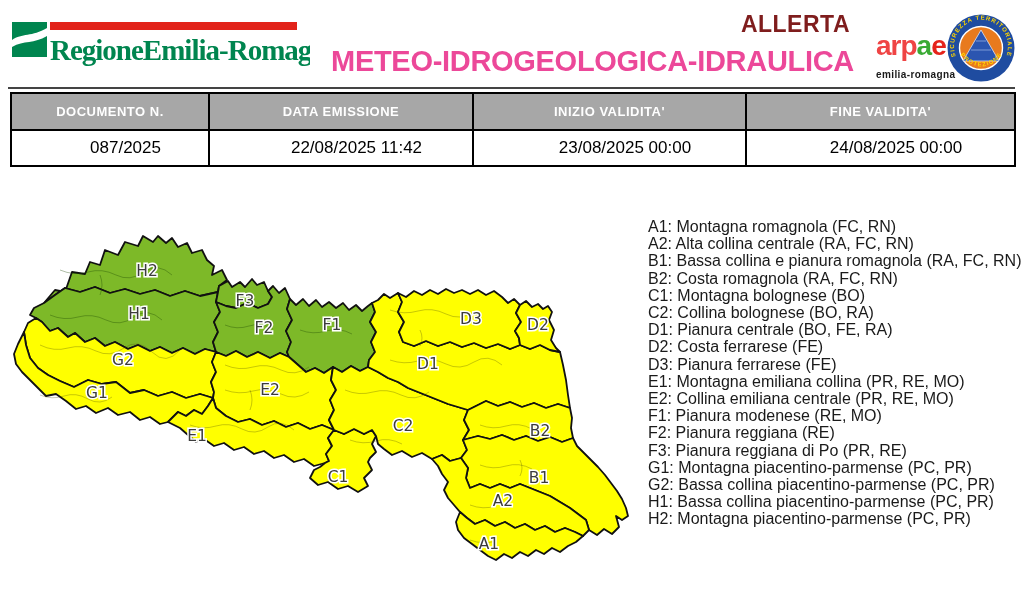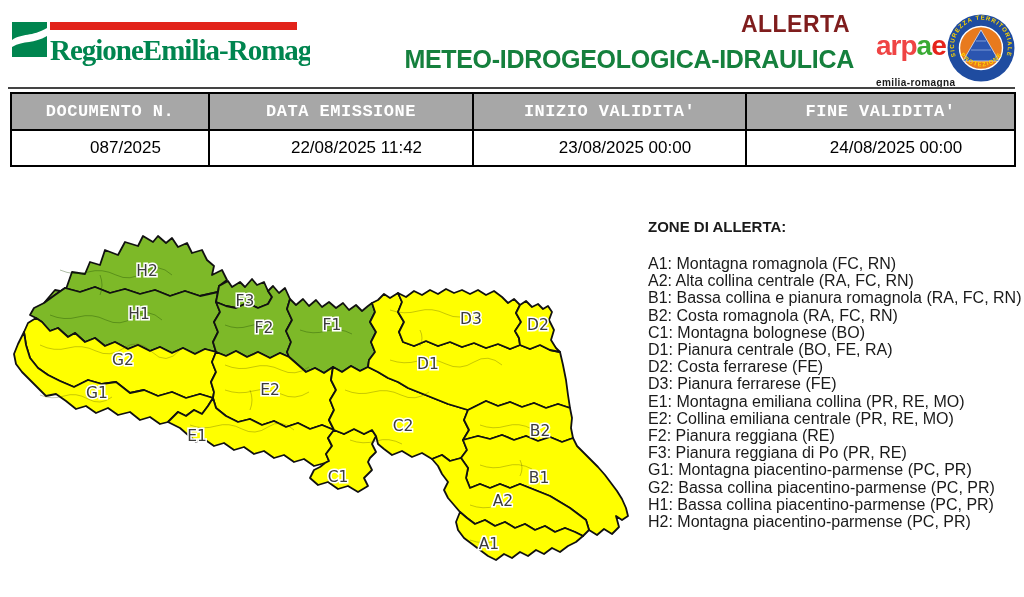--- a/index.html
+++ b/index.html
@@ -3,33 +3,33 @@
 <meta charset="utf-8">
 <style>
   html,body{margin:0;padding:0;}
   body{width:1024px;height:597px;background:#fff;position:relative;overflow:hidden;
        font-family:"Liberation Sans",sans-serif;}
   .abs{position:absolute;}
 
   
   #er-logo{left:10px;top:20px;width:300px;height:56px;}
   #title1{top:11px;right:174px;font-weight:bold;font-size:23px;color:#7f1d1d;letter-spacing:.5px;}
-  #title2{top:45px;right:170px;font-weight:bold;font-size:25px;color:#15803d;letter-spacing:-.3px;}
+  #title2{top:45px;right:170px;font-weight:bold;font-size:29px;color:#ec4899;letter-spacing:-.3px;}
   #arpae{left:876px;top:34px;width:92px;}
   #arpae .word{font-weight:bold;font-size:28px;letter-spacing:-1px;line-height:24px;}
   #arpae .k{color:#ef4444;} #arpae .g{color:#3aaa35;} #arpae .r{color:#e5231b;}
-  #arpae .sub{font-size:10px;font-weight:bold;color:#1a1a1a;letter-spacing:.4px;margin-top:19px;}
+  #arpae .sub{font-size:10px;font-weight:bold;color:#1a1a1a;letter-spacing:.4px;margin-top:11px;}
   #pclogo{left:946px;top:13px;width:70px;height:72px;}
 
   
   #toprule{left:8px;top:87px;width:1007px;height:2px;background:#444;}
   #doctable{left:10px;top:92px;border-collapse:collapse;width:1004px;table-layout:fixed;}
   #doctable th,#doctable td{border:2px solid #000;text-align:center;vertical-align:middle;}
-  #doctable th{background:#a7a7a7;color:#fff;font-size:17px;font-weight:bold;
-               letter-spacing:.5px;height:33px;font-family:Liberation Mono, monospace;}
+  #doctable th{background:#a7a7a7;color:#fff;font-size:13px;font-weight:bold;
+               letter-spacing:.5px;height:33px;}
   #doctable td{background:#fff;color:#000;font-size:17px;height:32px;padding-left:32px;}
 
   
   #legend{left:648px;top:218px;width:372px;color:#1a1a1a;}
   #legend .head{font-weight:bold;font-size:15px;margin-bottom:20px;}
   #legend .item{font-size:16px;line-height:17.2px;white-space:nowrap;}
 
   
   #map{left:0;top:0;width:1024px;height:597px;}
   .zone{stroke:#111;stroke-width:1.8;stroke-linejoin:round;}
@@ -157,30 +157,31 @@
   <text class="zlabel" x="428" y="369">D1</text>
   <text class="zlabel" x="471" y="324">D3</text>
   <text class="zlabel" x="538" y="330">D2</text>
   <text class="zlabel" x="540" y="436">B2</text>
   <text class="zlabel" x="539" y="483">B1</text>
   <text class="zlabel" x="503" y="506">A2</text>
   <text class="zlabel" x="489" y="549">A1</text>
 </svg>
 
 <div id="legend" class="abs">
-  <div class="head">ZONE DI ALLERTA:</div>
   <div class="item">A1: Montagna romagnola (FC, RN)</div>
   <div class="item">A2: Alta collina centrale (RA, FC, RN)</div>
   <div class="item">B1: Bassa collina e pianura romagnola (RA, FC, RN)</div>
   <div class="item">B2: Costa romagnola (RA, FC, RN)</div>
   <div class="item">C1: Montagna bolognese (BO)</div>
+  <div class="item">C2: Collina bolognese (BO, RA)</div>
   <div class="item">D1: Pianura centrale (BO, FE, RA)</div>
   <div class="item">D2: Costa ferrarese (FE)</div>
   <div class="item">D3: Pianura ferrarese (FE)</div>
   <div class="item">E1: Montagna emiliana collina (PR, RE, MO)</div>
   <div class="item">E2: Collina emiliana centrale (PR, RE, MO)</div>
+  <div class="item">F1: Pianura modenese (RE, MO)</div>
   <div class="item">F2: Pianura reggiana (RE)</div>
   <div class="item">F3: Pianura reggiana di Po (PR, RE)</div>
   <div class="item">G1: Montagna piacentino-parmense (PC, PR)</div>
   <div class="item">G2: Bassa collina piacentino-parmense (PC, PR)</div>
   <div class="item">H1: Bassa collina piacentino-parmense (PC, PR)</div>
   <div class="item">H2: Montagna piacentino-parmense (PC, PR)</div>
 </div>
 
 </body></html>

